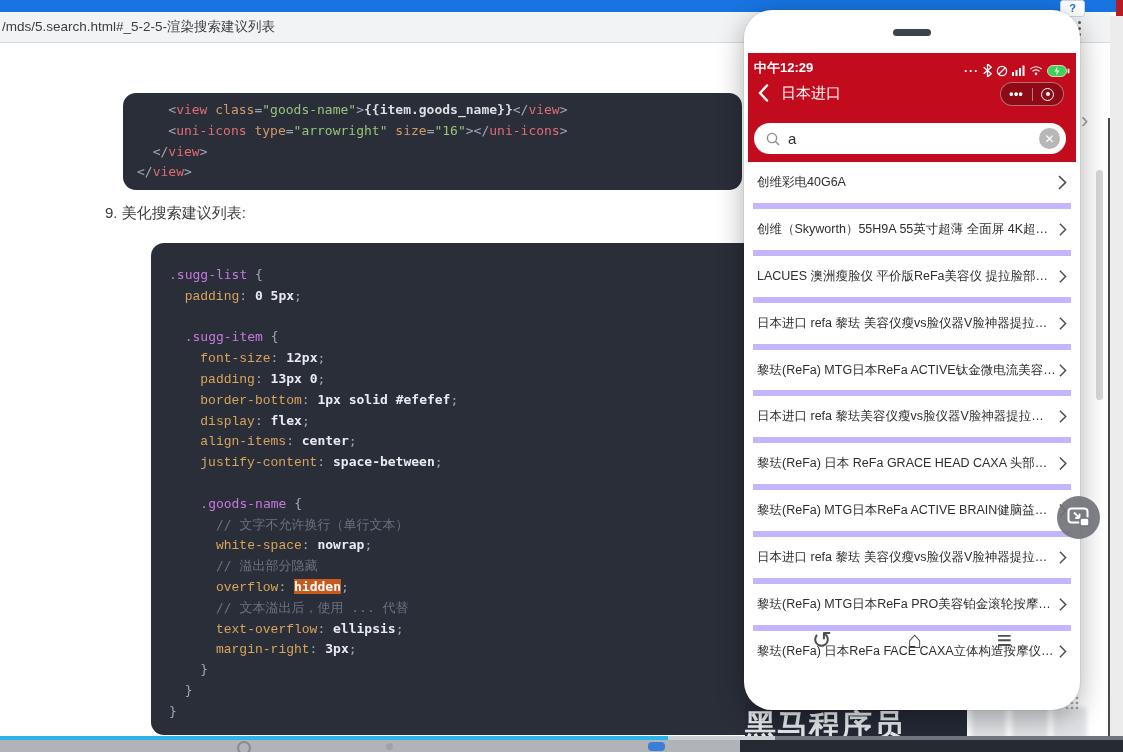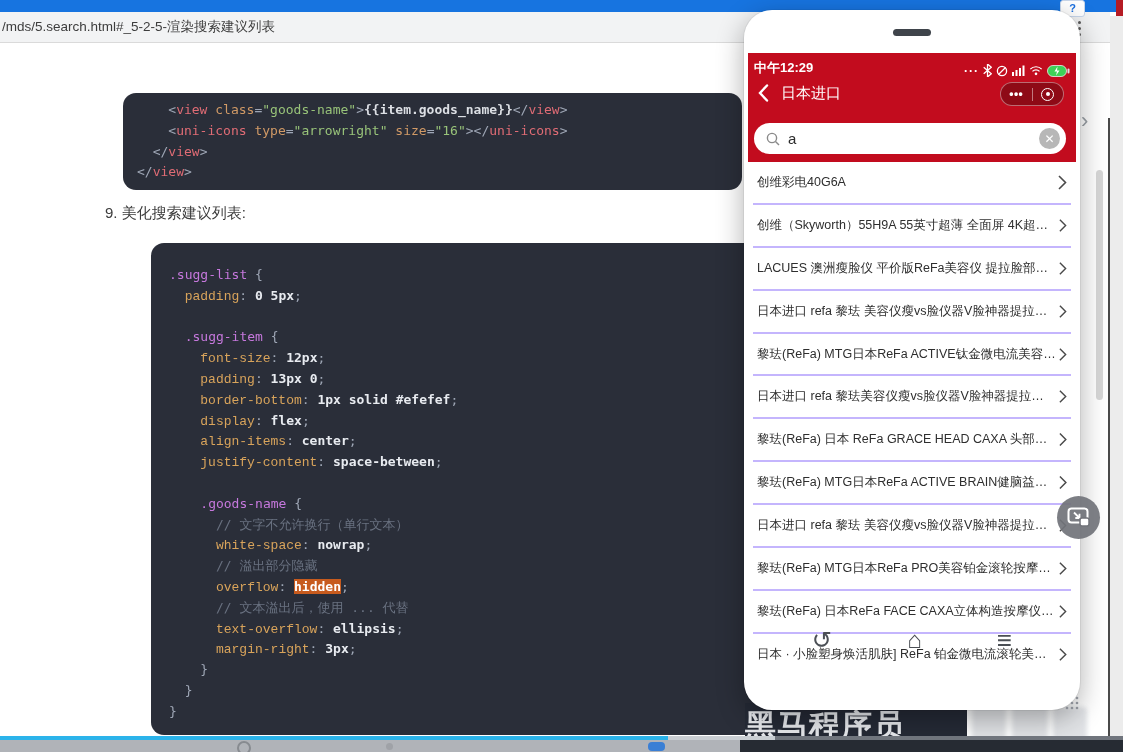--- a/index.html
+++ b/index.html
@@ -69,21 +69,21 @@
   .cap-target{width:11px;height:11px;border:1.6px solid #fff;border-radius:50%;display:flex;align-items:center;justify-content:center;}
   .cap-target i{width:4px;height:4px;border-radius:50%;background:#fff;}
   .searchwrap{height:53px;position:relative;}
   .search-pill{position:absolute;left:6px;right:10px;top:14px;height:31px;background:#fff;border-radius:16px;
                display:flex;align-items:center;padding:0 6px 0 12px;}
   .search-q{font-size:15px;color:#2c2c2c;margin-left:8px;flex:1;}
   .clear-btn{width:21px;height:21px;border-radius:50%;background:#b7b7b7;color:#fff;font-size:12px;font-weight:bold;
              display:flex;align-items:center;justify-content:center;cursor:pointer;}
   .sugg-list{background:#fff;padding:0 5px;}
   .sugg-row{height:40.9px;display:flex;align-items:center;justify-content:space-between;
-            border-bottom:2px solid #c4b5fd;padding:0 4px;cursor:pointer;}
+            border-bottom:6px solid #c4b5fd;padding:0 4px;cursor:pointer;}
   .sugg-row:last-child{border-bottom:2px solid #3c3c3c;}
   .row-text{font-size:12.5px;color:#2e2e2e;white-space:nowrap;overflow:hidden;text-overflow:ellipsis;margin-right:3px;}
   .andnav{position:absolute;left:0;right:0;bottom:6px;height:38px;display:flex;align-items:center;
           justify-content:space-between;padding:0 64px;}
   .andnav span{color:#4b4f55;cursor:pointer;}
   .an-back{font-size:24px;}
   .an-home{font-size:24px;}
   .an-menu{font-size:26px;font-weight:bold;}
 
   

